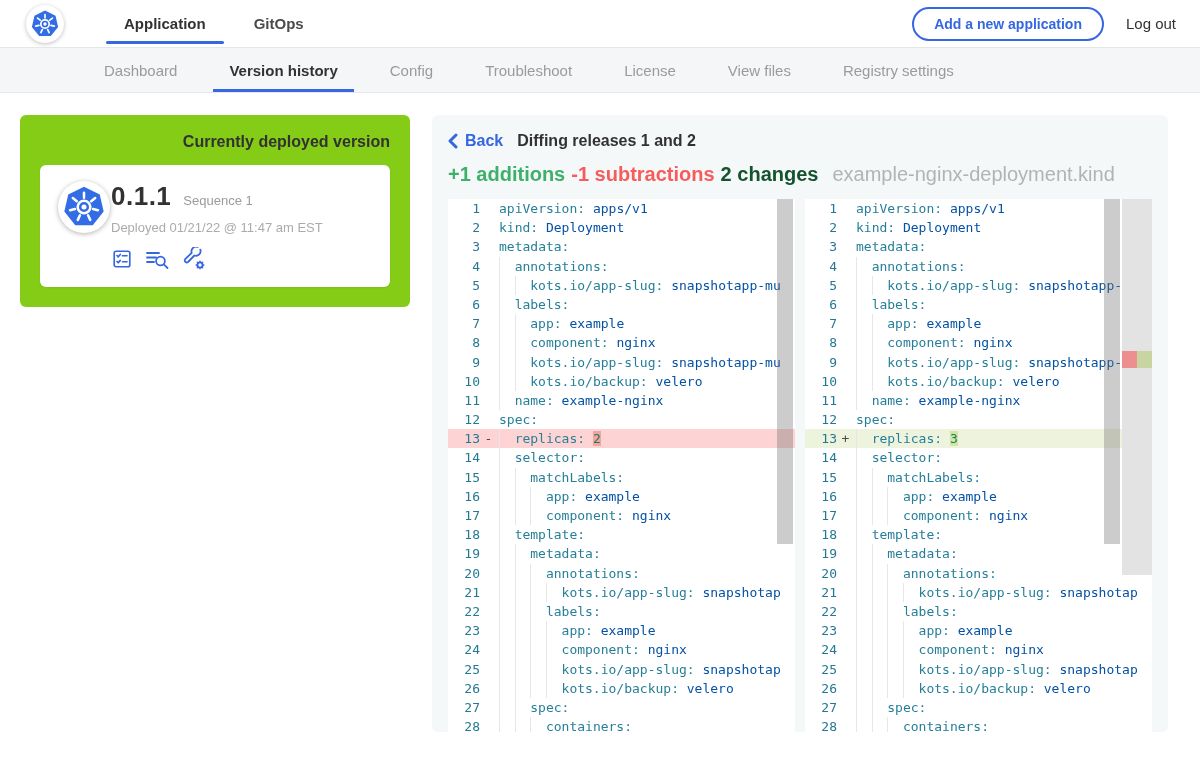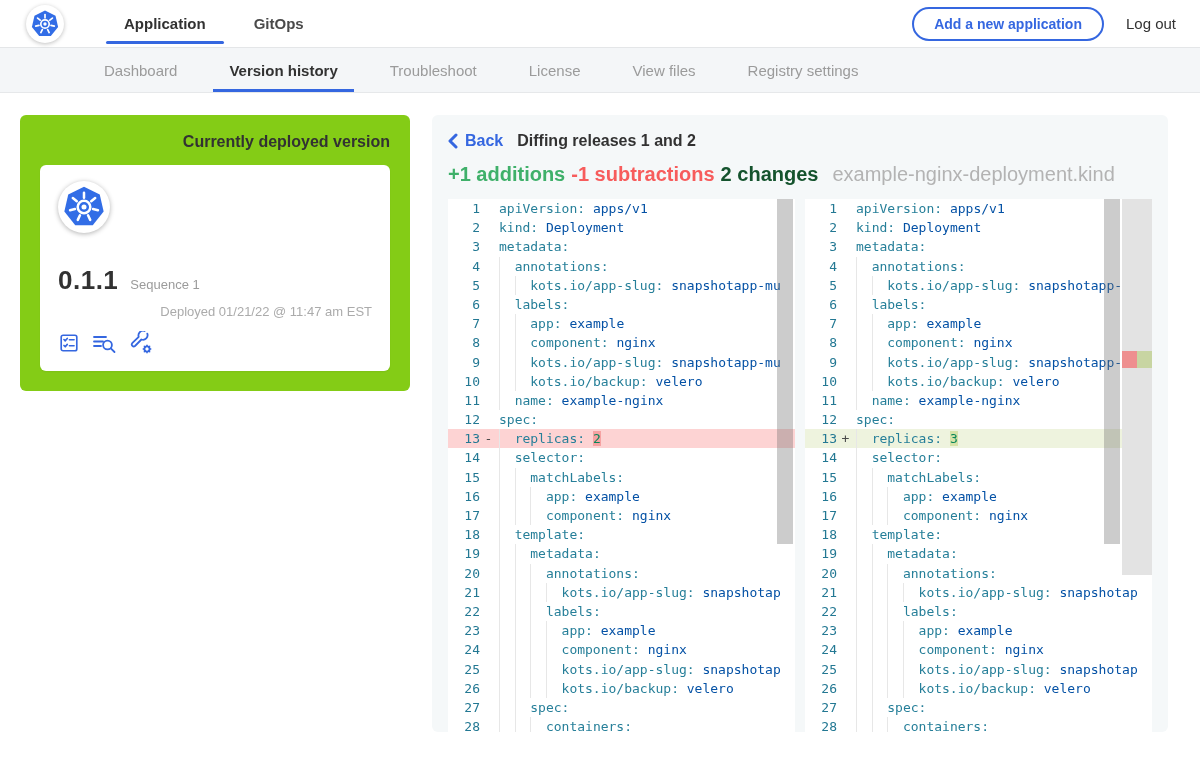--- a/index.html
+++ b/index.html
@@ -20,21 +20,21 @@
   .subnav { height:45px; background:#f4f6f8; border-bottom:1px solid #e6e8ea; display:flex; align-items:stretch; padding-left:78px; }
   .subnav-tab { display:flex; align-items:center; padding:0 26px; font-size:15px; color:#9b9b9b; position:relative; cursor:pointer; }
   .subnav-tab.active { color:#323232; font-weight:700; }
   .subnav-tab.active::after { content:""; position:absolute; left:10px; right:10px; bottom:0; height:3px; background:#3567e0; }
 
   
   .main { display:flex; align-items:flex-start; padding:22px 20px 0 20px; gap:22px; }
 
   .deployed-card { width:390px; background:#84cc16; border-radius:6px; padding:18px 20px 20px 20px;text-align:right; }
   .deployed-card h2 { font-size:16px; font-weight:700; color:#323232; }
-  .version-box { margin-top:14px; background:#fff; border-radius:6px; box-shadow:0 1px 2px rgba(0,0,0,.06); padding:16px 18px; display:flex; gap:32px;flex-direction:column; }
+  .version-box { margin-top:14px; background:#fff; border-radius:6px; box-shadow:0 1px 2px rgba(0,0,0,.06); padding:16px 18px; display:flex; gap:1px; }
   .version-meta { display:flex; flex-direction:column; }
   .version-row { display:flex; align-items:baseline; gap:12px; }
   .version-number { font-size:26px; font-weight:800; color:#323232; letter-spacing:.5px; }
   .sequence { font-size:13px; color:#9b9b9b; }
   .deployed-at { font-size:13px; color:#ababab; margin-top:8px; }
   .action-icons { display:flex; gap:12px; margin-top:12px; align-items:center; }
   .action-icons svg { cursor:pointer; }
 
   
   .diff-panel { width:736px; background:#f5f8f9; border-radius:6px; padding:17px 16px 0 16px; height:617px; overflow:hidden; }
@@ -104,20 +104,23 @@
     <span class="logout">Log out</span>
   </div>
 </div>
 
 <div class="subnav">
   <div class="subnav-tab">
       <span>Dashboard</span>
     </div>
   <div class="subnav-tab active">
       <span>Version history</span>
+    </div>
+  <div class="subnav-tab">
+      <span>Config</span>
     </div>
   <div class="subnav-tab">
       <span>Troubleshoot</span>
     </div>
   <div class="subnav-tab">
       <span>License</span>
     </div>
   <div class="subnav-tab">
       <span>View files</span>
     </div>

